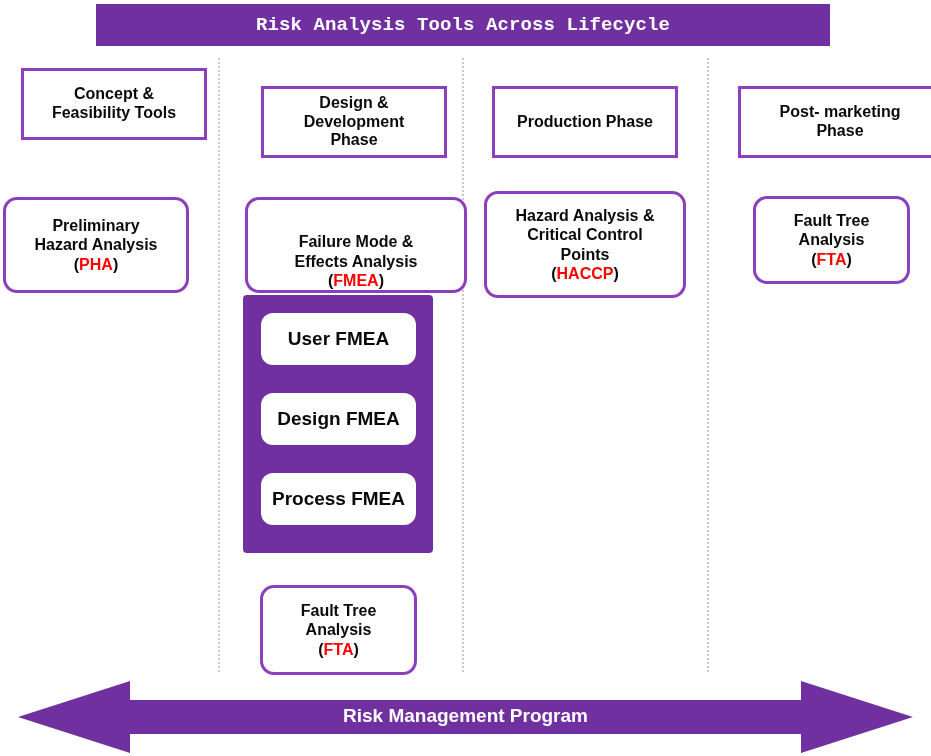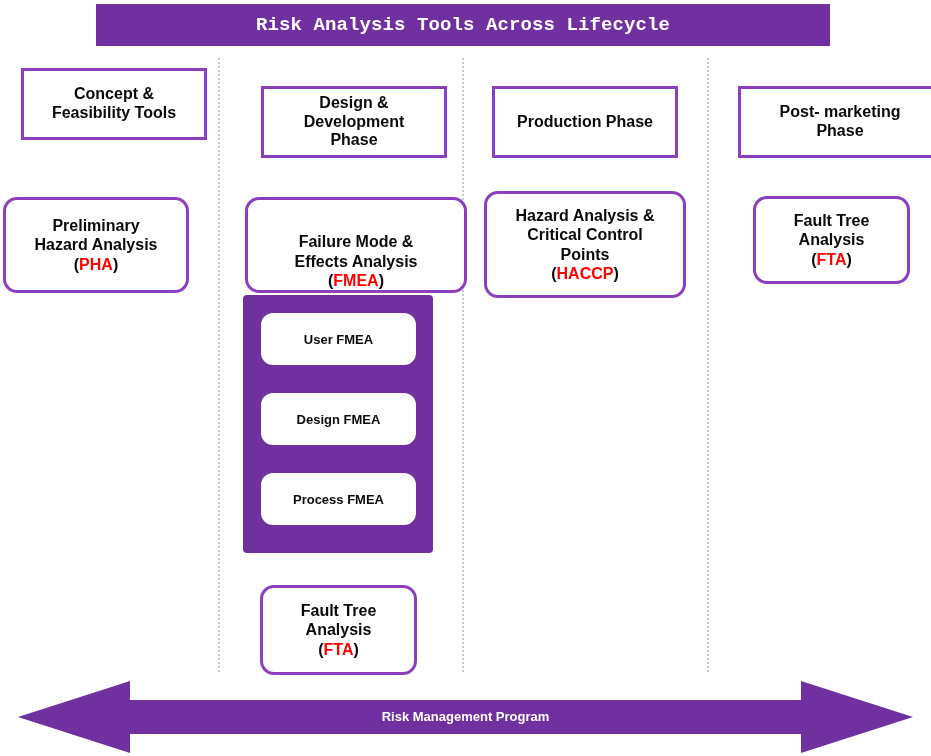--- a/index.html
+++ b/index.html
@@ -101,21 +101,21 @@
     border-radius: 12px;
     display: flex;
     align-items: center;
     justify-content: center;
     left: 261px;
     width: 155px;
     height: 52px;
     z-index: 2;
   }
   .sub-box .lbl {
-    font-size: 13px;
+    font-size: 19px;
     font-weight: bold;
     color: #0a0a0a;
   }
 
   
   #bottom-arrow {
     position: absolute;
     left: 0;
     top: 676px;
     width: 931px;
@@ -125,21 +125,21 @@
   #bottom-arrow .arrow-label {
     position: absolute;
     left: 0;
     top: 0;
     width: 931px;
     height: 80px;
     display: flex;
     align-items: center;
     justify-content: center;
     color: #ffffff;
-    font-size: 13px;
+    font-size: 19px;
     font-weight: bold;
     pointer-events: none;
   }
 </style>
 </head>
 <body>
 
 <div id="header-banner">
   <span class="title">Risk Analysis Tools Across Lifecycle</span>
 </div>

